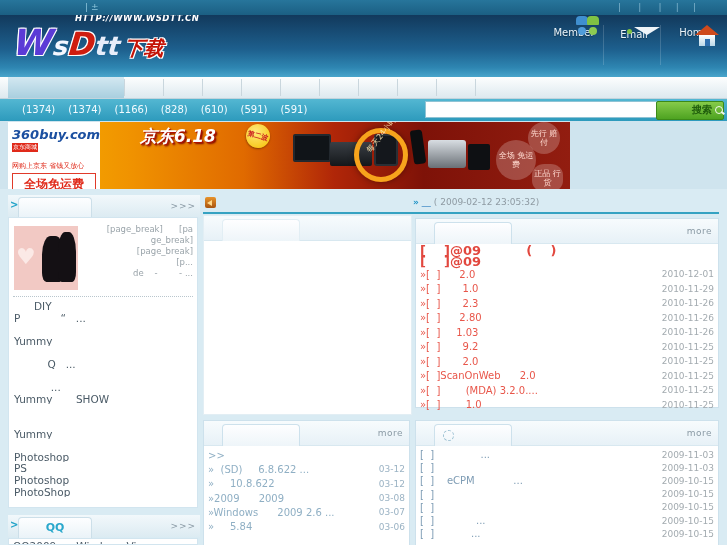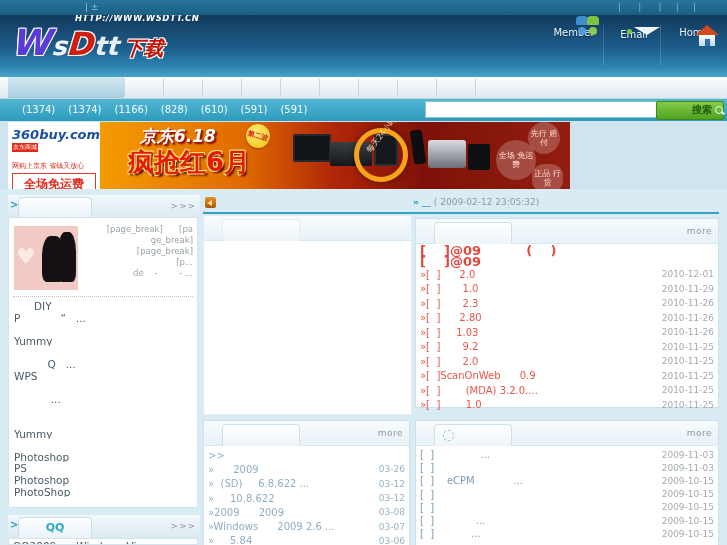--- a/index.html
+++ b/index.html
@@ -194,21 +194,20 @@
     <div id="search-btn"><span>搜索</span><span class="ic-mag"></span></div>
   </div>
 
   <div class="abs" id="banner">
     <div id="bn-left">
       <div><span class="bn-brand">360buy.com</span><span class="bn-sub">京东商城</span></div>
       <div class="bn-tag">网购上京东 省钱又放心</div>
       <div class="bn-promo">全场免运费</div>
     </div>
     <div class="bn-t1">京东6.18</div>
-    <div class="bn-t2">疯抢红6月</div>
     <div class="bn-badge">第二波</div>
     <div class="bn-tv"></div>
     <div class="bn-laptop"></div>
     <div class="bn-tablet"></div>
     <div class="bn-clock"></div>
     <div class="bn-side">每天24小时开始抢购中</div>
     <div class="bn-phone"></div>
     <div class="bn-mp4"></div>
     <div class="bn-spk"></div>
     <div class="bn-bub bub1">全场 免运费</div>
@@ -234,23 +233,23 @@
 [p...
 de    -        - ...</div>
     <div id="feat-div"></div>
     <ul id="side-list">
       <li>      DIY</li>
       <li>P            “   ...</li>
       <li></li>
       <li>Yummy</li>
       <li></li>
       <li>          Q   ...</li>
-      <li>WPS</li>
       <li></li>
       <li>           ...</li>
+      <li>Yummy       SHOW</li>
       <li></li>
       <li></li>
       <li>Yummy</li>
       <li></li>
       <li>Photoshop</li>
       <li>PS</li>
       <li>Photoshop</li>
       <li>PhotoShop</li>
     </ul>
   </div>
@@ -306,21 +305,21 @@
         </div>
       <div class="row">
           <span class="t">»[  ]       9.2</span>
           <span class="d">2010-11-25</span>
         </div>
       <div class="row">
           <span class="t">»[  ]       2.0</span>
           <span class="d">2010-11-25</span>
         </div>
       <div class="row">
-          <span class="t">»[  ]ScanOnWeb      0.9</span>
+          <span class="t">»[  ]ScanOnWeb      2.0</span>
           <span class="d">2010-11-25</span>
         </div>
       <div class="row">
           <span class="t">»[  ]        (MDA) 3.2.0....</span>
           <span class="d">2010-11-25</span>
         </div>
       <div class="row">
           <span class="t">»[  ]        1.0</span>
           <span class="d">2010-11-25</span>
         </div>
@@ -329,24 +328,20 @@
 
   <div class="cbox" id="box-midbottom">
     <div class="cbox-hdr">
       <span class="cbox-tab"></span>
       <span class="cbox-more">more</span>
     </div>
     <div class="rowlist">
       <div class="row">
           <span class="t">&gt;&gt;</span>
           <span class="d"></span>
-        </div>
-      <div class="row">
-          <span class="t">»      2009</span>
-          <span class="d">03-26</span>
         </div>
       <div class="row">
           <span class="t">»  (SD)     6.8.622 ...</span>
           <span class="d">03-12</span>
         </div>
       <div class="row">
           <span class="t">»     10.8.622</span>
           <span class="d">03-12</span>
         </div>
       <div class="row">

